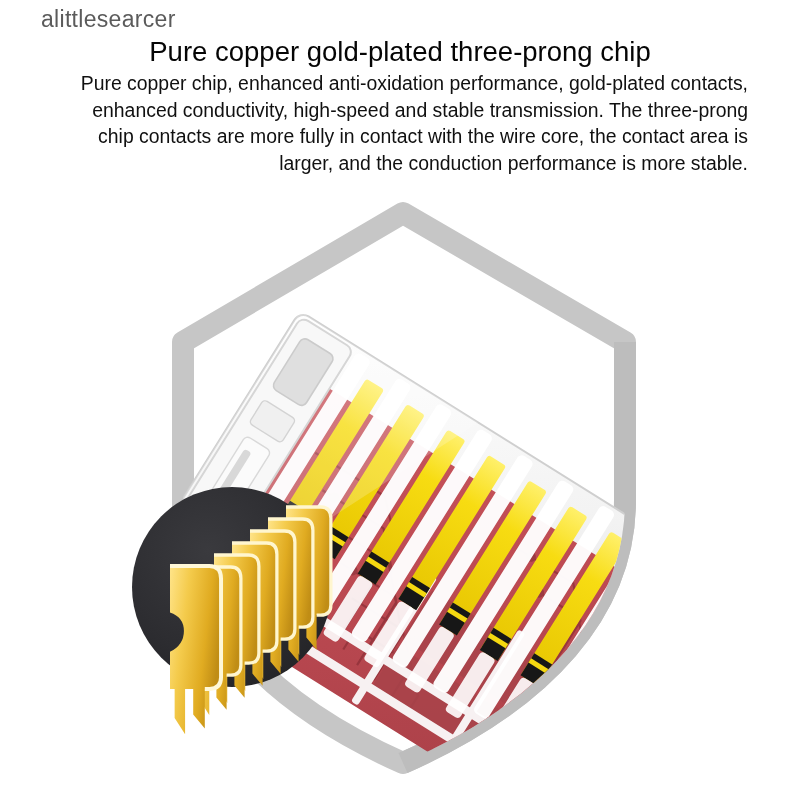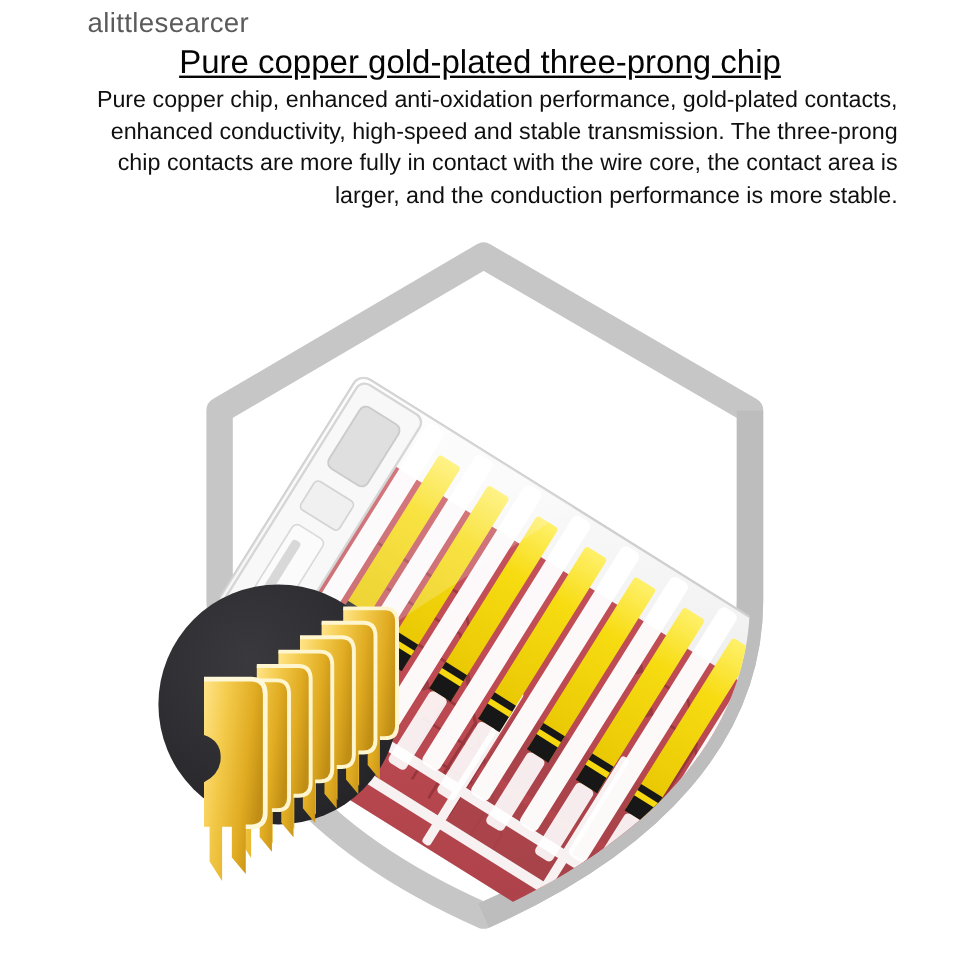--- a/index.html
+++ b/index.html
@@ -23,36 +23,34 @@
   .watermark {
     position: absolute;
     left: 41px;
     top: 6px;
     font-family: "Liberation Sans", sans-serif;
     font-size: 23px;
     letter-spacing: 0.3px;
     color: #5b5b5b;
     white-space: nowrap;
     z-index: 40;
-    margin-left: 32px;
   }
 
   
   .headline {
     position: absolute;
     left: 0;
     top: 36px;
     width: 800px;
     text-align: center;
     font-size: 27.5px;
     line-height: 31px;
     color: #050505;
     white-space: nowrap;
     z-index: 30;
-    text-decoration: underline;
   }
   .bodycopy {
     position: absolute;
     left: 60px;
     top: 70px;
     width: 688px;
     text-align: right;
     font-size: 19.4px;
     line-height: 26.5px;
     color: #101010;

